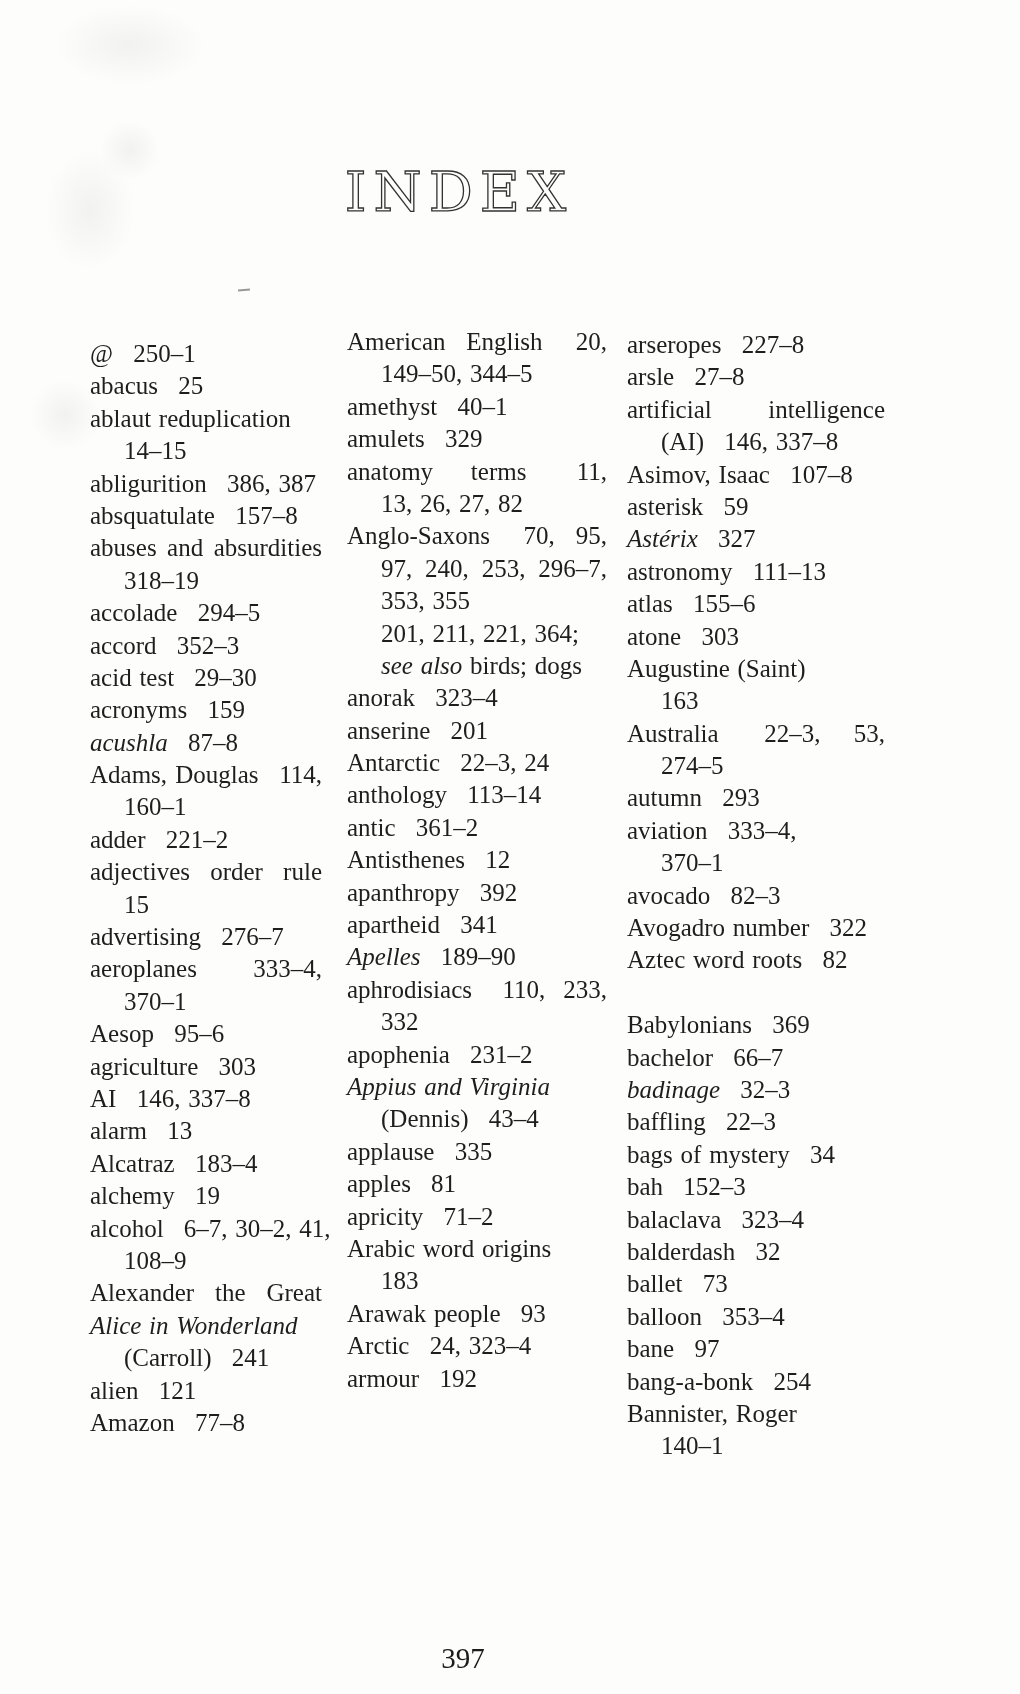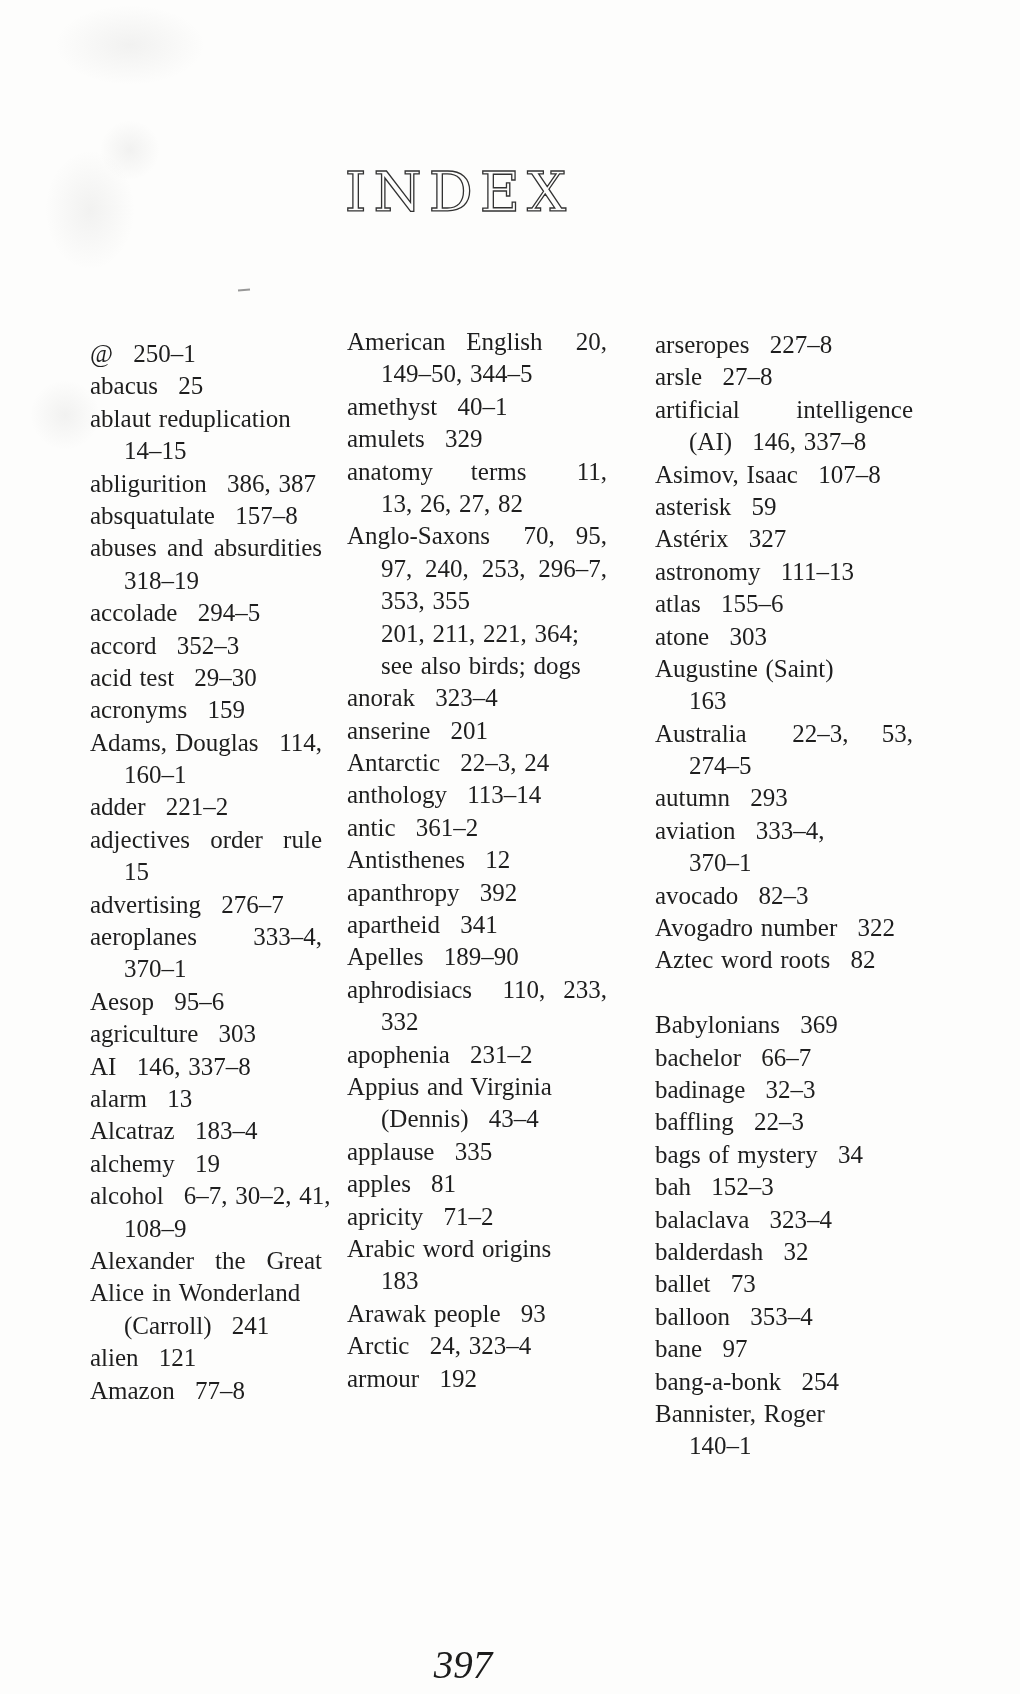--- a/index.html
+++ b/index.html
@@ -31,40 +31,39 @@
     text-align: right;
   }
   .col {
     position: absolute;
     font-size: 25px;
     line-height: 32.4px;
     word-spacing: 1.5px;
   }
   .col-1 { left: 90px;  top: 338px; width: 232px; }
   .col-2 { left: 347px; top: 326px; width: 260px; }
-  .col-3 { left: 627px; top: 329px; width: 258px; margin-left: 28px; }
+  .col-3 { left: 627px; top: 329px; width: 258px; }
   .line {
     height: 32.4px;
     white-space: nowrap;
   }
   .line.ind { padding-left: 34px; }
   .line.j {
     text-align: justify;
     -moz-text-align-last: justify;
     text-align-last: justify;
   }
-  .it { }
+  .it { font-style: italic; }
   .page-number {
     position: absolute;
     top: 1642px;
     left: 463px;
     transform: translateX(-50%);
-    font-size: 39px;
+    font-size: 29px;
     color: #1c1c1c;
-    font-style: italic;
   }
   .smudge {
     position: absolute;
     border-radius: 50%;
     background: radial-gradient(closest-side, rgba(90,90,90,0.07), rgba(90,90,90,0));
   }
   .smudge-a { left: 55px;  top: 5px;   width: 150px; height: 80px; }
   .smudge-b { left: 45px;  top: 150px; width: 90px;  height: 120px; }
   .smudge-c { left: 30px;  top: 380px; width: 70px;  height: 70px; }
   .smudge-d { left: 100px; top: 120px; width: 60px;  height: 60px; }
@@ -97,20 +96,21 @@
       <div class="line"><span>ablaut reduplication</span></div>
       <div class="line ind"><span>14–15</span></div>
       <div class="line"><span>abligurition  386, 387</span></div>
       <div class="line"><span>absquatulate  157–8</span></div>
       <div class="line j"><span>abuses and absurdities</span></div>
       <div class="line ind"><span>318–19</span></div>
       <div class="line"><span>accolade  294–5</span></div>
       <div class="line"><span>accord  352–3</span></div>
       <div class="line"><span>acid test  29–30</span></div>
       <div class="line"><span>acronyms  159</span></div>
+      <div class="line"><span class="it">acushla</span><span>  87–8</span></div>
       <div class="line j"><span>Adams, Douglas  114,</span></div>
       <div class="line ind"><span>160–1</span></div>
       <div class="line"><span>adder  221–2</span></div>
       <div class="line j"><span>adjectives order rule</span></div>
       <div class="line ind"><span>15</span></div>
       <div class="line"><span>advertising  276–7</span></div>
       <div class="line j"><span>aeroplanes  333–4,</span></div>
       <div class="line ind"><span>370–1</span></div>
       <div class="line"><span>Aesop  95–6</span></div>
       <div class="line"><span>agriculture  303</span></div>

